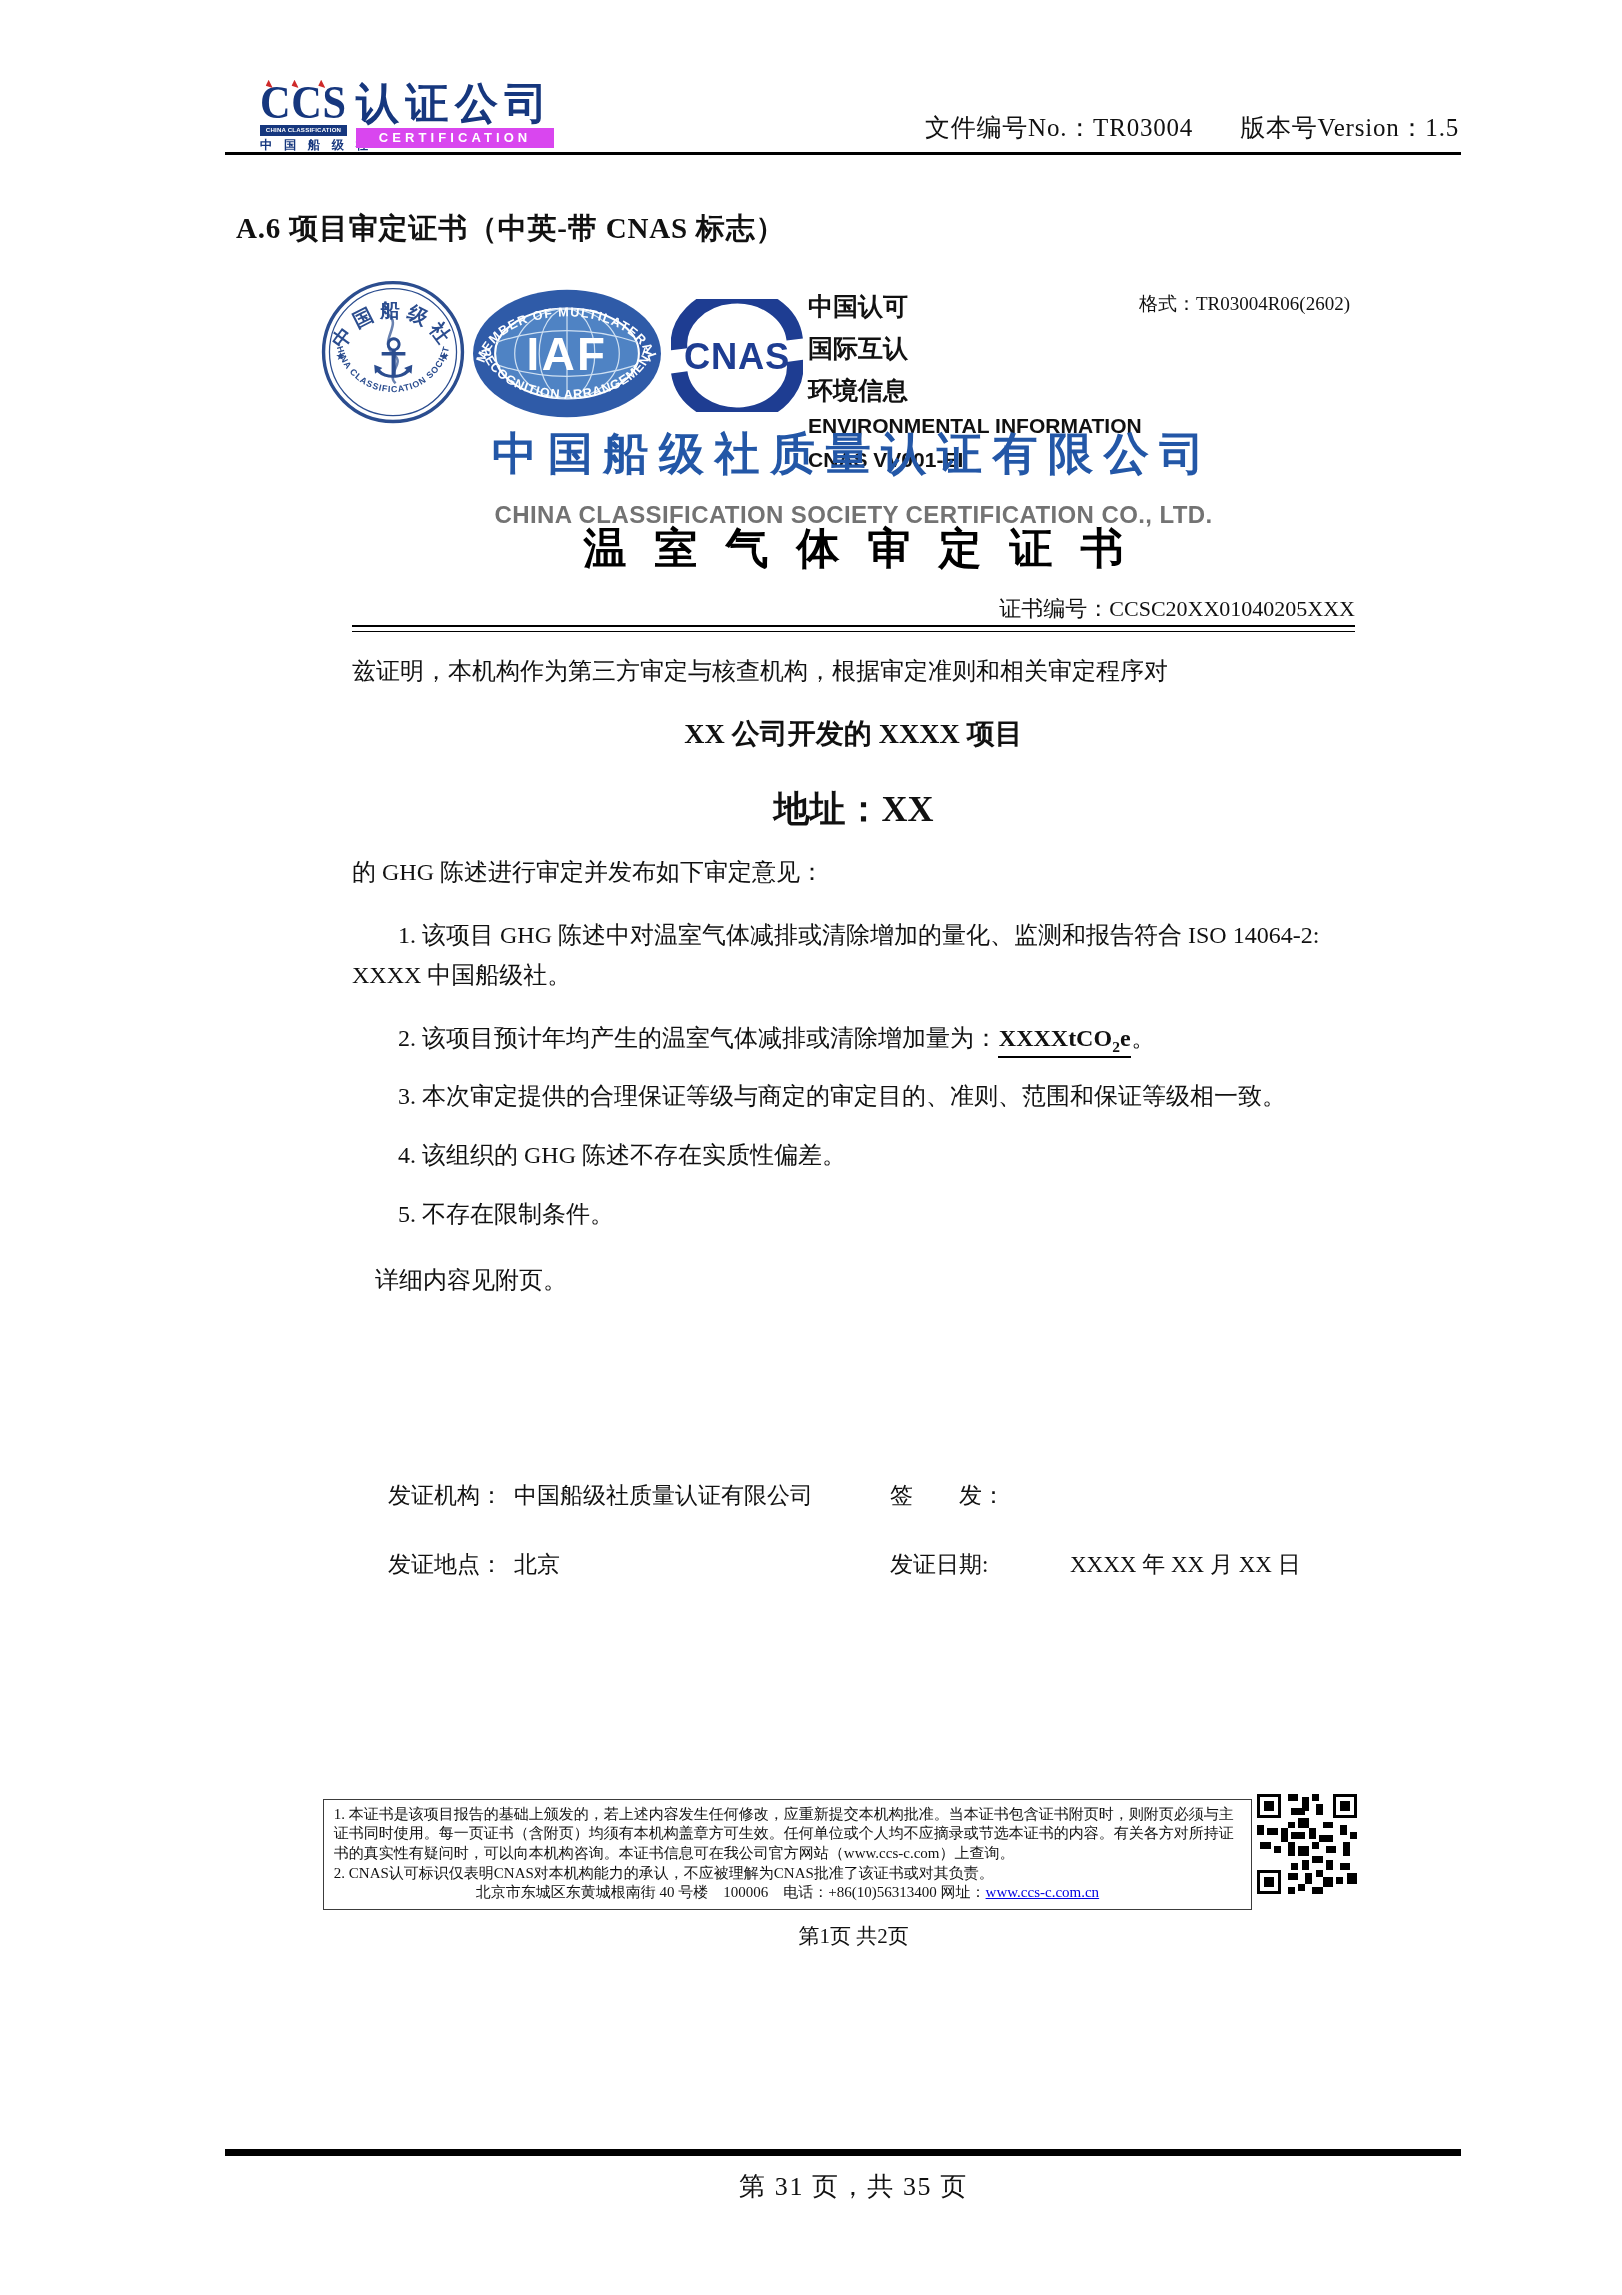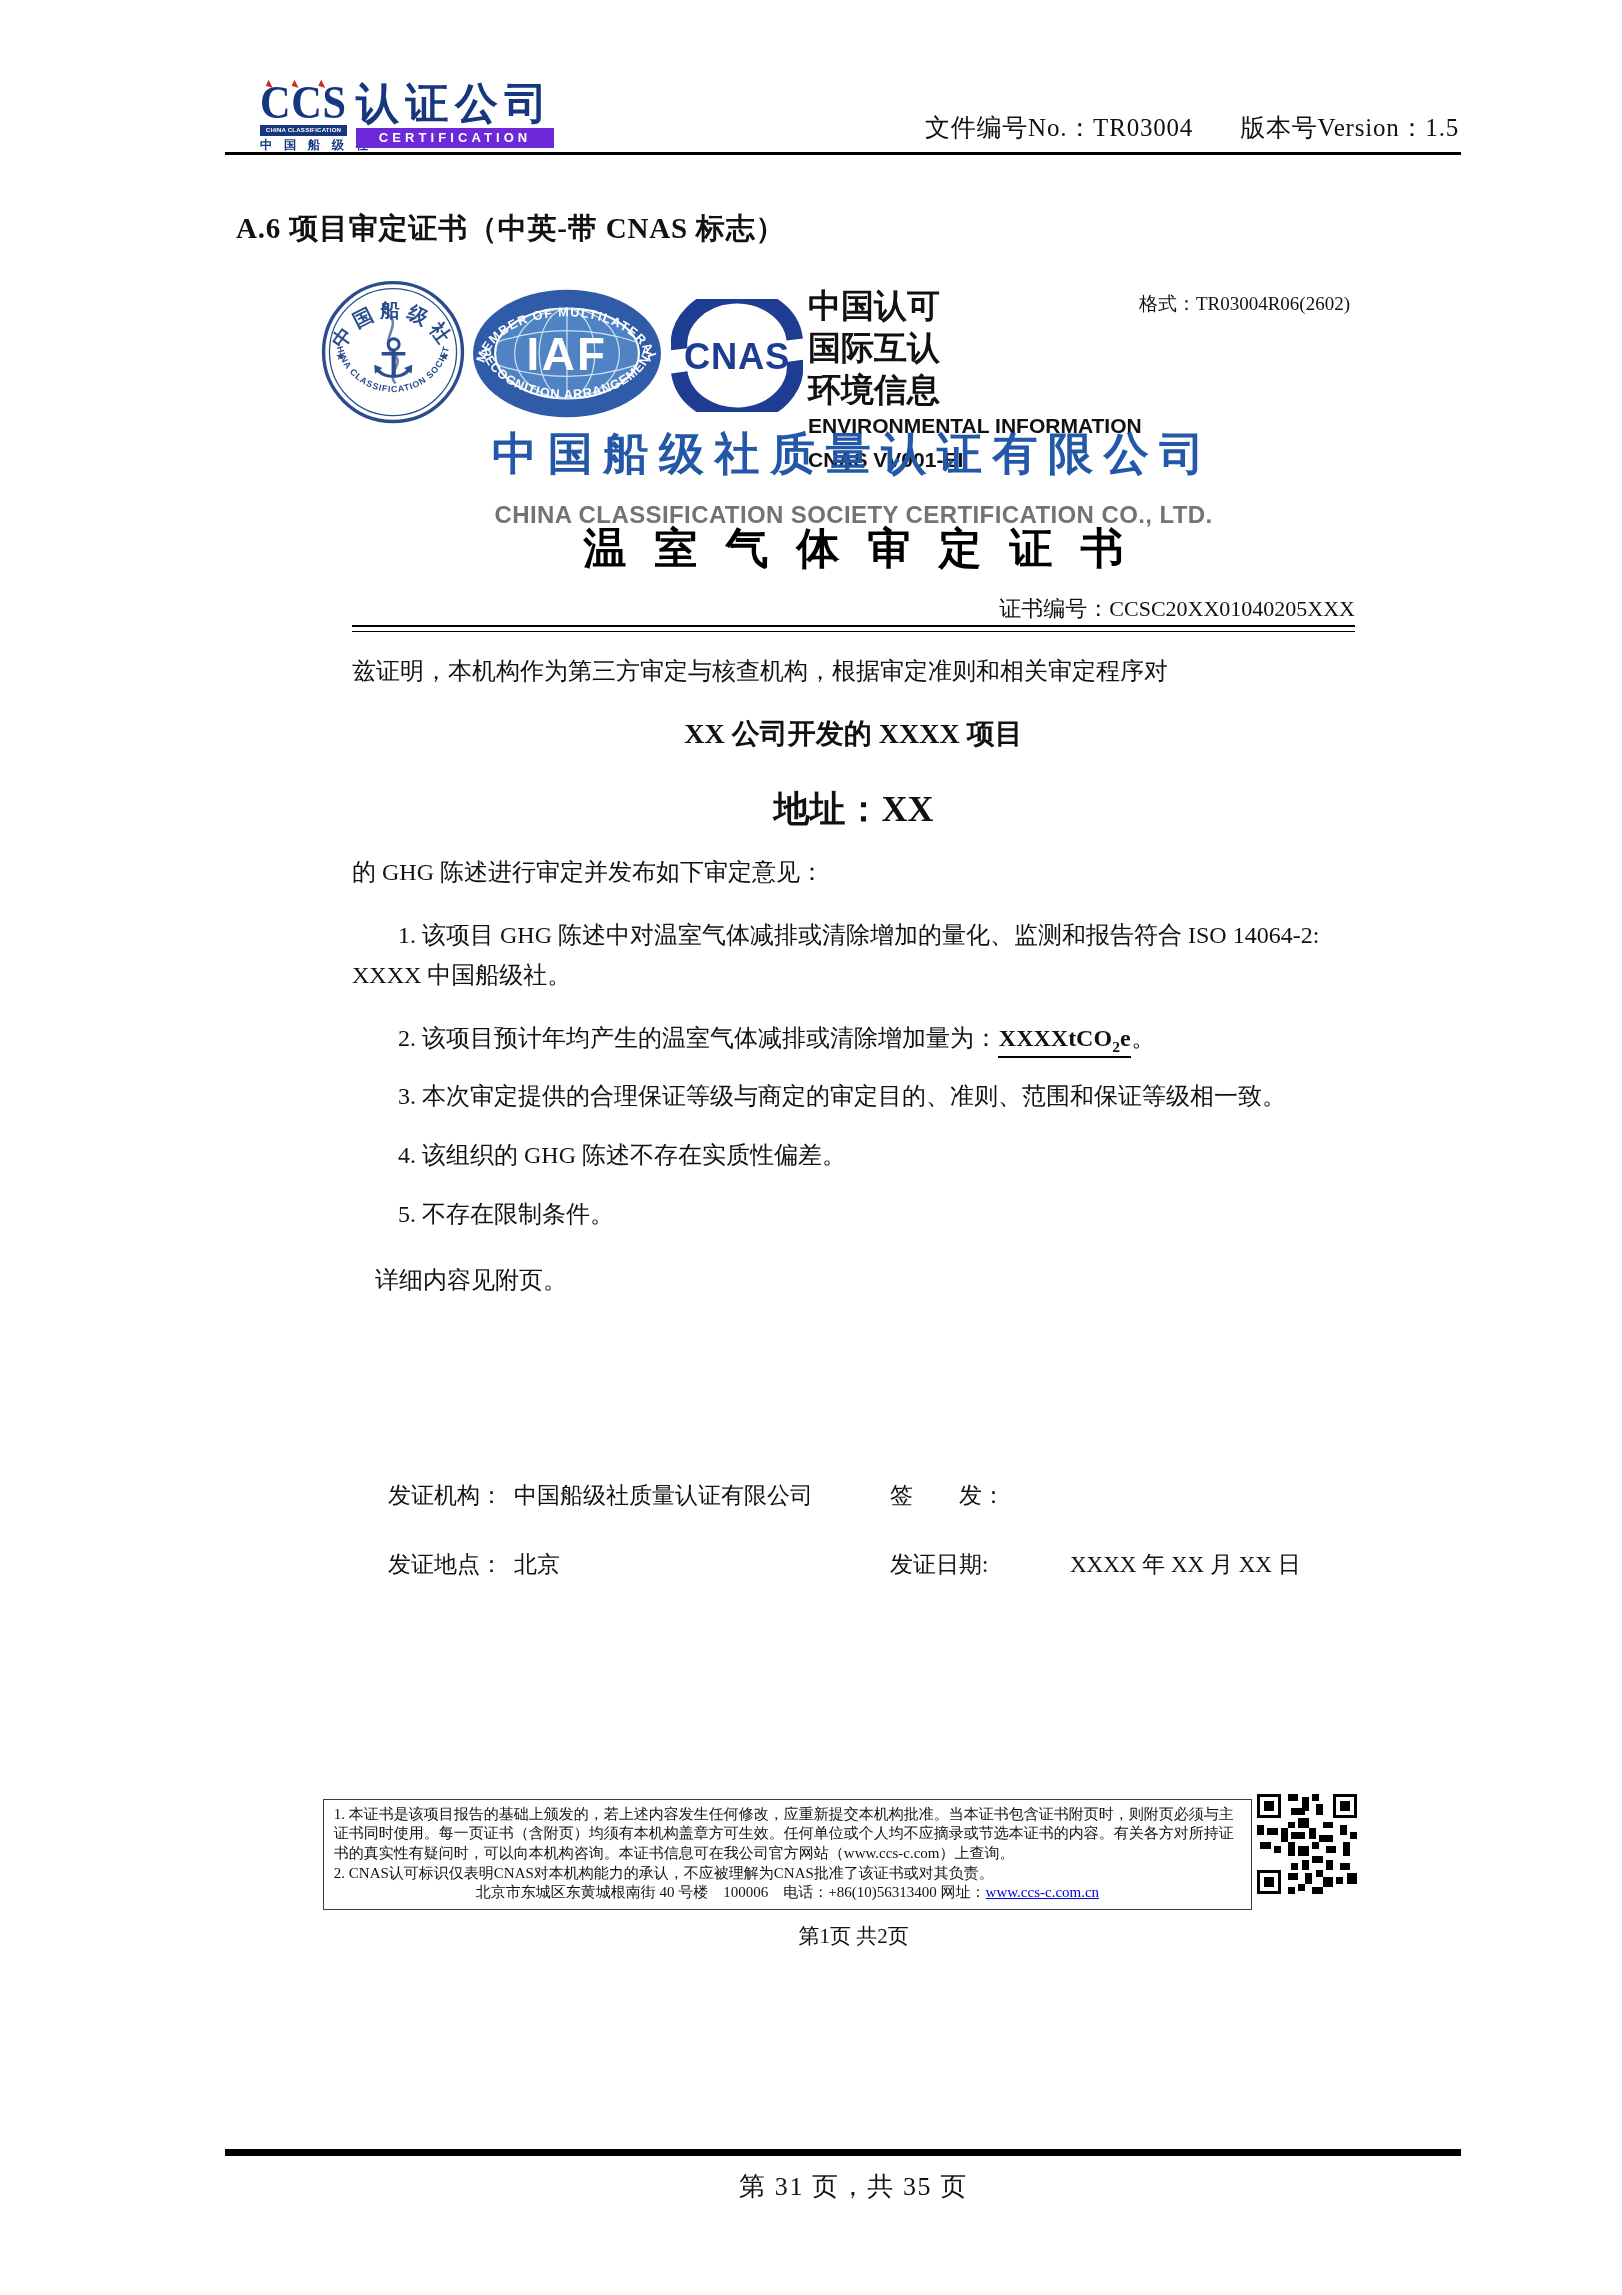--- a/index.html
+++ b/index.html
@@ -24,28 +24,28 @@
   .ccs-word{position:relative;font-family:"Liberation Serif",serif;font-weight:bold;
             font-size:46px;line-height:39px;color:#16377e;letter-spacing:0.8px;transform:scaleX(.92);transform-origin:left;}
   .flame{position:absolute;width:9px;height:8.2px;background:#cf2a2a;
          clip-path:polygon(50% 0,100% 100%,15% 75%);}
   .f1{left:4.9px;top:-3.3px;} .f2{left:33px;top:-3.3px;} .f3{left:62px;top:-3.3px;}
   .ccs-bar1{margin-top:3.3px;width:87px;height:10.6px;background:#16377e;color:#fff;
             font-size:6.1px;line-height:10.6px;text-align:center;letter-spacing:0.2px;font-weight:bold;}
   .ccs-soc-cn{margin-top:1.6px;font-size:12.3px;font-weight:bold;color:#16377e;letter-spacing:4.1px;white-space:nowrap;}
   .ccs-right{position:absolute;left:96px;top:0;width:198px;}
   .ccs-brand-cn{font-size:43px;line-height:41px;font-weight:bold;color:#16377e;letter-spacing:6.5px;white-space:nowrap;}
-  .ccs-bar2{margin-top:4.1px;width:198px;height:19.6px;background:#6d28d9;color:#fff;
+  .ccs-bar2{margin-top:4.1px;width:198px;height:19.6px;background:#d946ef;color:#fff;
             font-size:13px;line-height:19.6px;font-weight:bold;text-align:center;letter-spacing:4.1px;}
 
   
   .sec-title{left:236px;top:209px;font-size:29px;font-weight:bold;letter-spacing:0.8px;}
 
   
-  .accr-cn{left:808px;top:285px;font-size:33px;line-height:42px;font-weight:600;}
+  .accr-cn{left:808px;top:285px;font-size:25px;line-height:42px;font-weight:600;}
   .accr-en{left:808px;top:409px;font-size:21px;line-height:34px;font-weight:bold;}
   .format-label{top:291px;right:272px;font-size:19px;}
 
   
   .content{left:352px;width:1003px;}
   .company-cn{top:424px;text-align:center;font-size:45px;font-weight:bold;color:#2357a7;letter-spacing:10.6px;}
   .company-en{top:501px;text-align:center;font-size:24px;font-weight:bold;color:#737373;letter-spacing:0.4px;}
   .cert-title{top:520px;text-align:center;font-size:43px;font-weight:bold;color:#000;letter-spacing:28px;text-indent:28px;}
   .cert-no{top:594px;text-align:right;font-size:22px;}
   .dbl-rule{top:625px;height:4.1px;border-top:2.5px solid #000;border-bottom:1.6px solid #000;}

